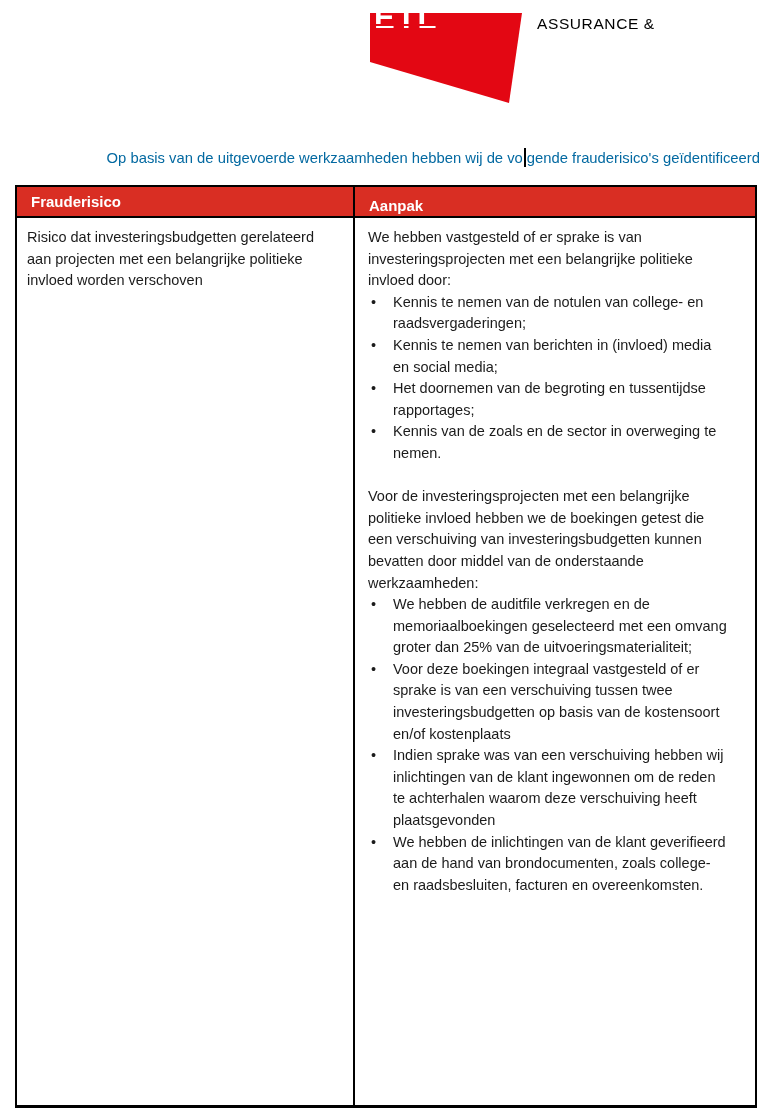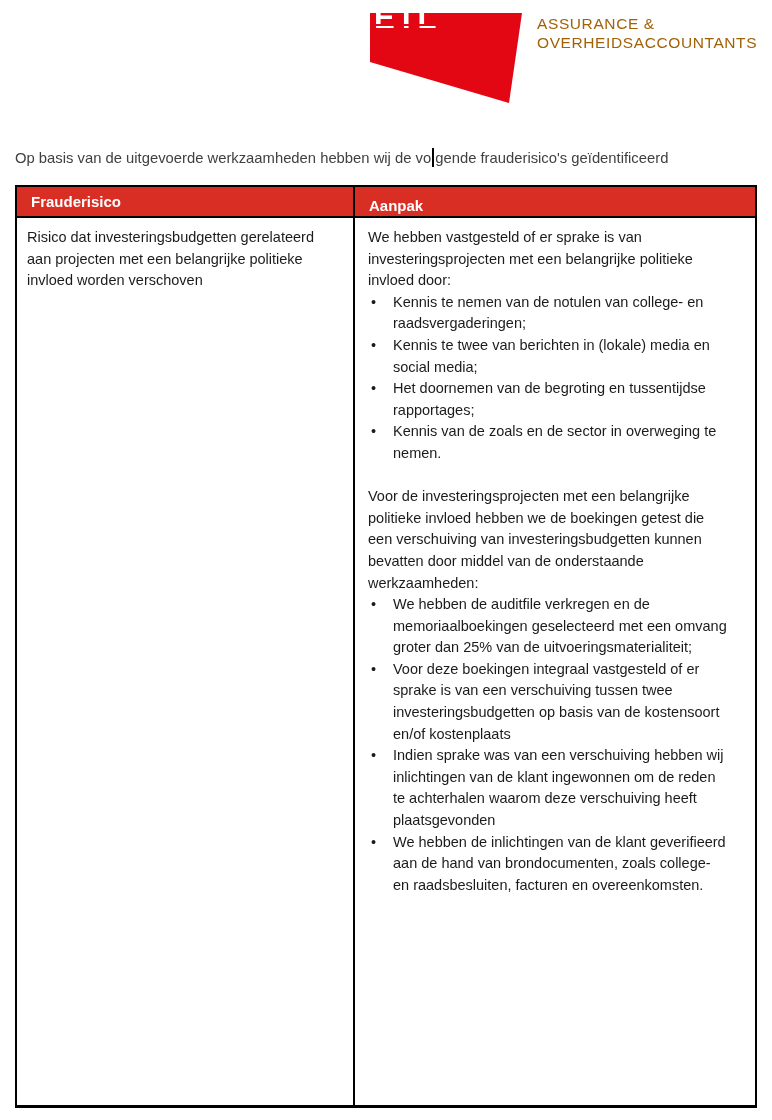--- a/index.html
+++ b/index.html
@@ -24,21 +24,21 @@
   }
   .logo-tagline {
     position: absolute; left: 537px; top: 14px;
     font-size: 15.5px; line-height: 19px; letter-spacing: 0.6px;
     font-weight: 400;
   }
 
   
   .intro {
     position: absolute; left: 15px; top: 148px; width: 745px;
-    font-size: 14.8px; line-height: 20px; color: #404040;
+    font-size: 14.8px; line-height: 20px; color: #0369a1; text-align: right;
   }
   .caret {
     display: inline-block; width: 2px; height: 19px;
     background: #000; vertical-align: -4px; margin: 0 1px;
   }
 
   
   .risk-table {
     position: absolute; left: 15px; top: 185px; width: 742px; height: 923px;
     border: 2px solid #000;
@@ -72,23 +72,22 @@
 </style>
 </head>
 <body>
 
 <div class="logo-wrap">
   <svg class="logo-flag" width="540" height="110" viewBox="0 0 540 110">
     <polygon points="370,13 522,13 509,103 370,62" fill="#E30713"></polygon>
   </svg>
   <div class="logo-etl">ETL</div>
   <div class="logo-notch" style="background:#E30713;"></div>
-  <div class="logo-tagline" style="color:#a16207;">
+  <div class="logo-tagline" style="color:#000000;text-align:right;">
     <div>ASSURANCE &amp;</div>
-    <div>OVERHEIDSACCOUNTANTS</div>
   </div>
 </div>
 
 <p class="intro"><span>Op basis van de uitgevoerde werkzaamheden hebben wij de vo</span><span class="caret"></span><span>gende frauderisico's geïdentificeerd</span></p>
 
 <div class="risk-table">
 
   <div class="thead" style="background:#D92E23;">
     <div class="th col1">Frauderisico</div>
     <div class="th col2">Aanpak</div>
@@ -103,21 +102,21 @@
     <div class="td col2">
       <p class="para">We hebben vastgesteld of er sprake is van investeringsprojecten met een belangrijke politieke invloed door:</p>
 
       <ul class="bullets">
         <li>
           <span class="dot">•</span>
           <span>Kennis te nemen van de notulen van college- en raadsvergaderingen;</span>
         </li>
         <li>
           <span class="dot">•</span>
-          <span>Kennis te twee van berichten in (lokale) media en social media;</span>
+          <span>Kennis te nemen van berichten in (invloed) media en social media;</span>
         </li>
         <li>
           <span class="dot">•</span>
           <span>Het doornemen van de begroting en tussentijdse rapportages;</span>
         </li>
         <li>
           <span class="dot">•</span>
           <span>Kennis van de zoals en de sector in overweging te nemen.</span>
         </li>
       </ul>

